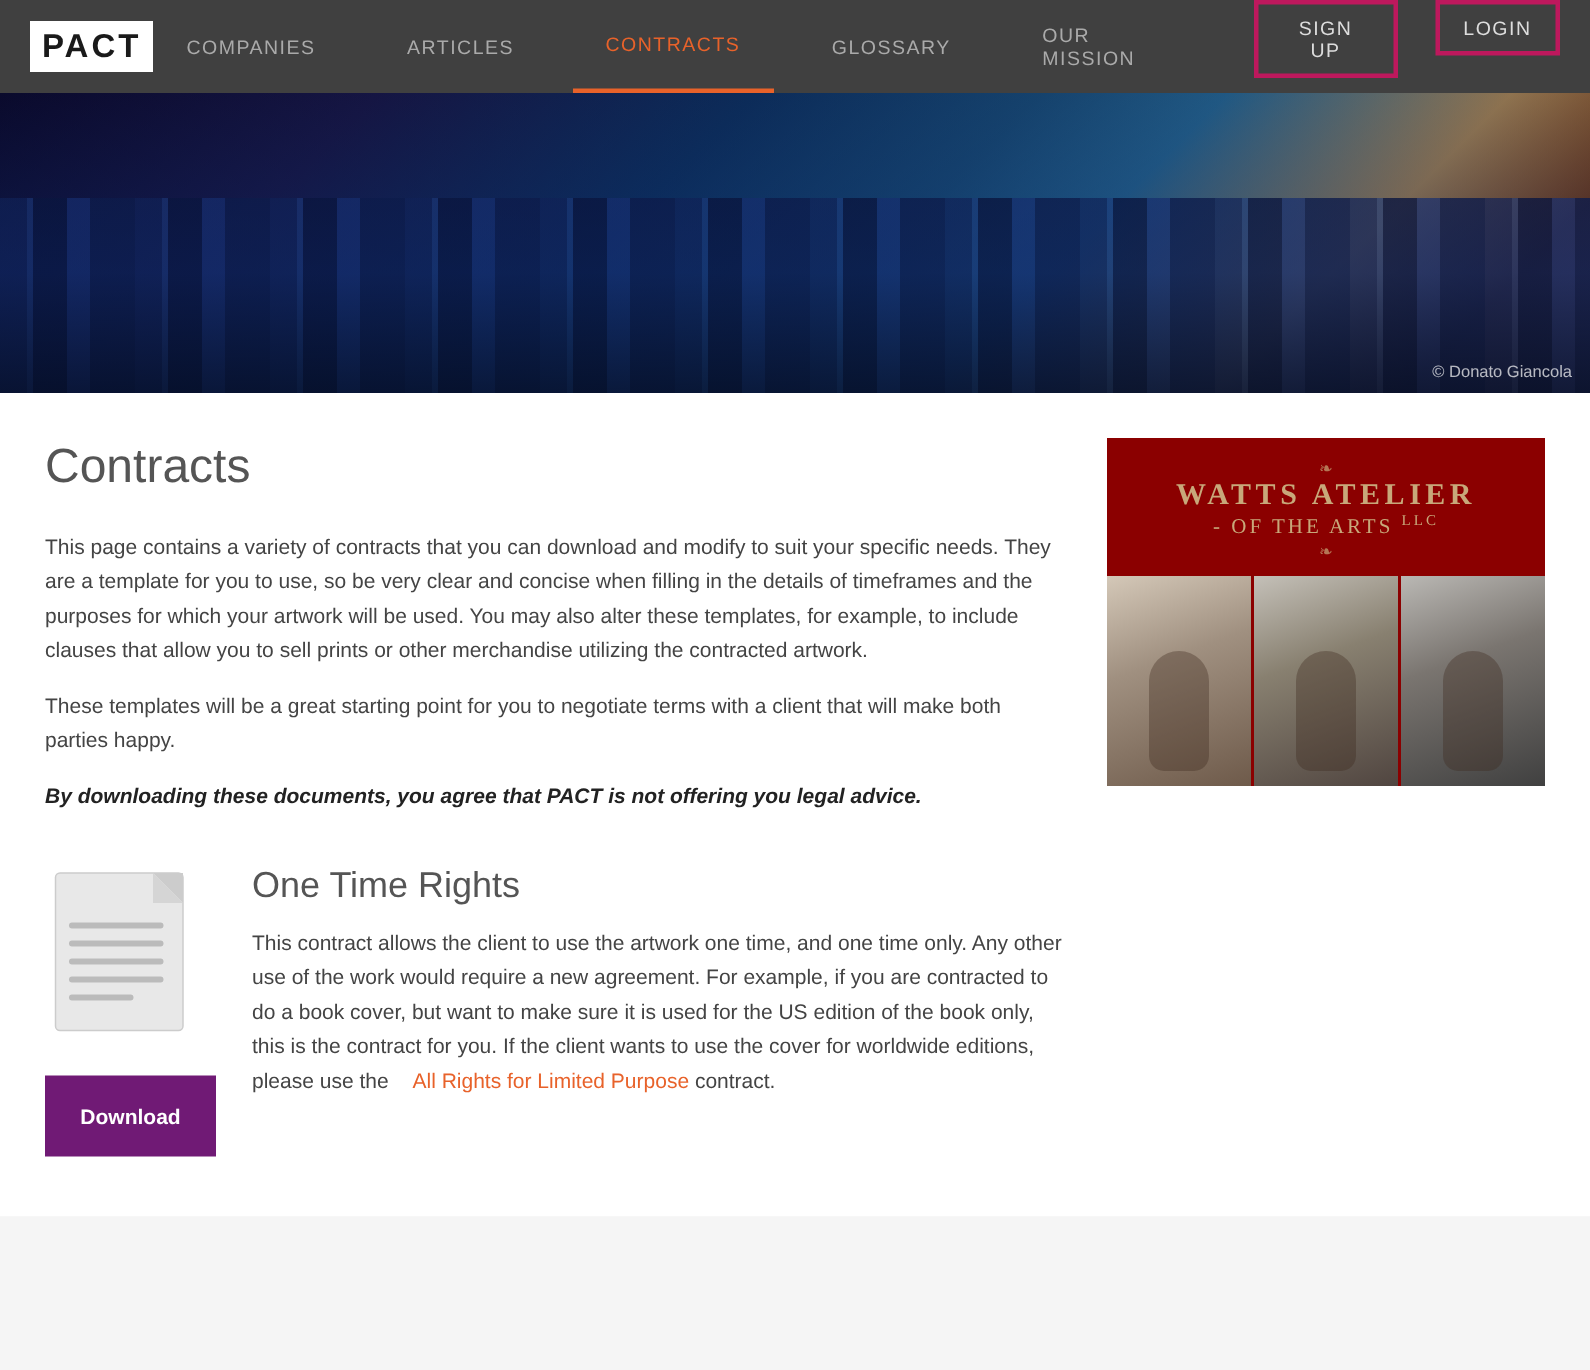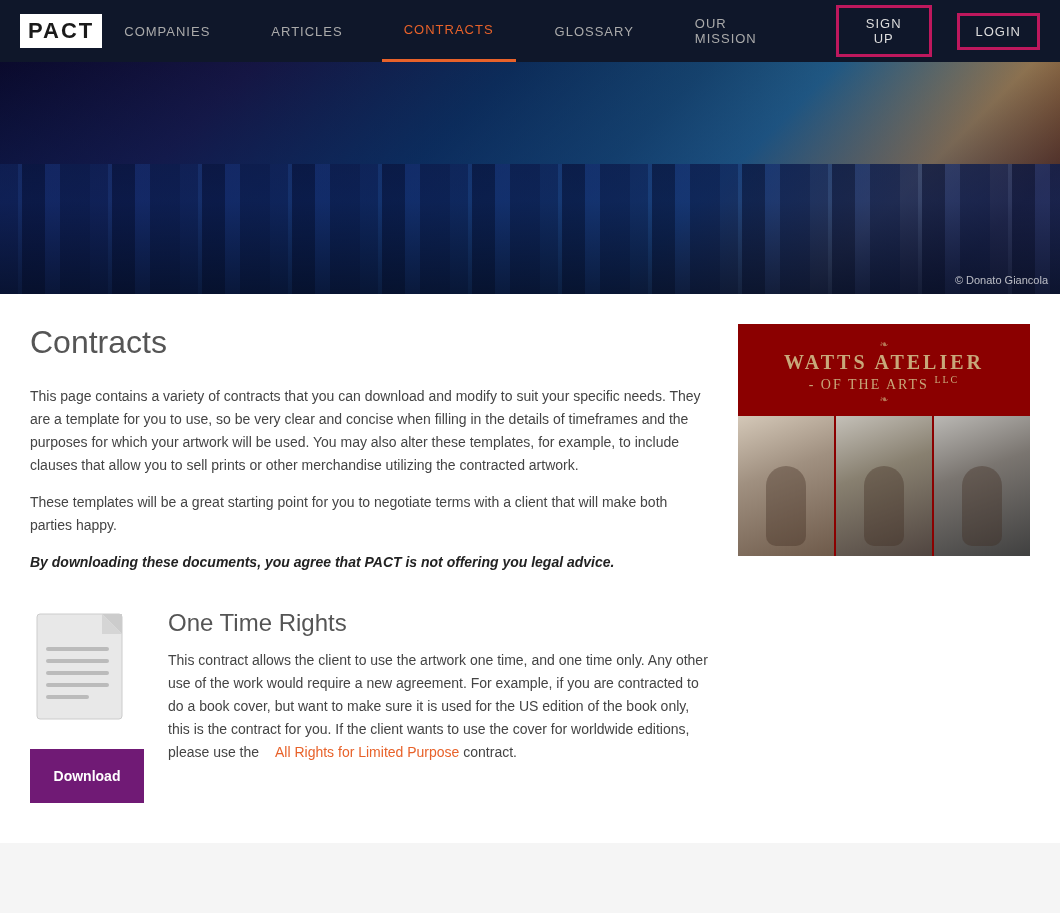--- a/index.html
+++ b/index.html
@@ -1,20 +1,20 @@
 <!DOCTYPE html>
 <html><head>
   <meta charset="utf-8">
   <style>
     * { margin: 0; padding: 0; box-sizing: border-box; }
     body { font-family: Arial, sans-serif; background: #f5f5f5; color: #333; }
 
     
     nav {
-      background: #0f172a;
+      background: #404040;
       display: flex;
       align-items: center;
       height: 62px;
       padding: 0 20px;
     }
     .nav-logo {
       display: flex;
       align-items: center;
       margin-right: auto;
     }
@@ -22,21 +22,21 @@
       background: white;
       color: #1a1a1a;
       font-weight: 900;
       font-size: 22px;
       padding: 4px 8px;
       letter-spacing: 2px;
       font-family: 'Arial Black', Arial, sans-serif;
     }
     .nav-links {
       display: flex;
-      align-items: center;
+      align-items: flex-start;
       gap: 17px;
     }
     .nav-link {
       color: #aaa;
       text-decoration: none;
       font-size: 13px;
       letter-spacing: 1px;
       padding: 0 22px;
       height: 62px;
       display: flex;
@@ -56,21 +56,21 @@
       letter-spacing: 1px;
       padding: 8px 16px;
       margin-left: 8px;
       cursor: pointer;
       text-transform: uppercase;
     }
 
     
     .hero {
       width: 100%;
-      height: 232px;
+      height: 200px;
       background: linear-gradient(135deg, #0a0a2e 0%, #1a1a4e 20%, #0d3a6e 40%, #1a5a8a 55%, #2a7aaa 65%, #c8a060 80%, #8b4513 90%, #a0522d 100%);
       position: relative;
       overflow: hidden;
     }
     .hero-cityscape {
       position: absolute;
       inset: 0;
       background:
         linear-gradient(180deg, rgba(10,10,40,0.3) 0%, rgba(10,30,80,0.5) 60%, rgba(5,15,40,0.8) 100%);
     }

